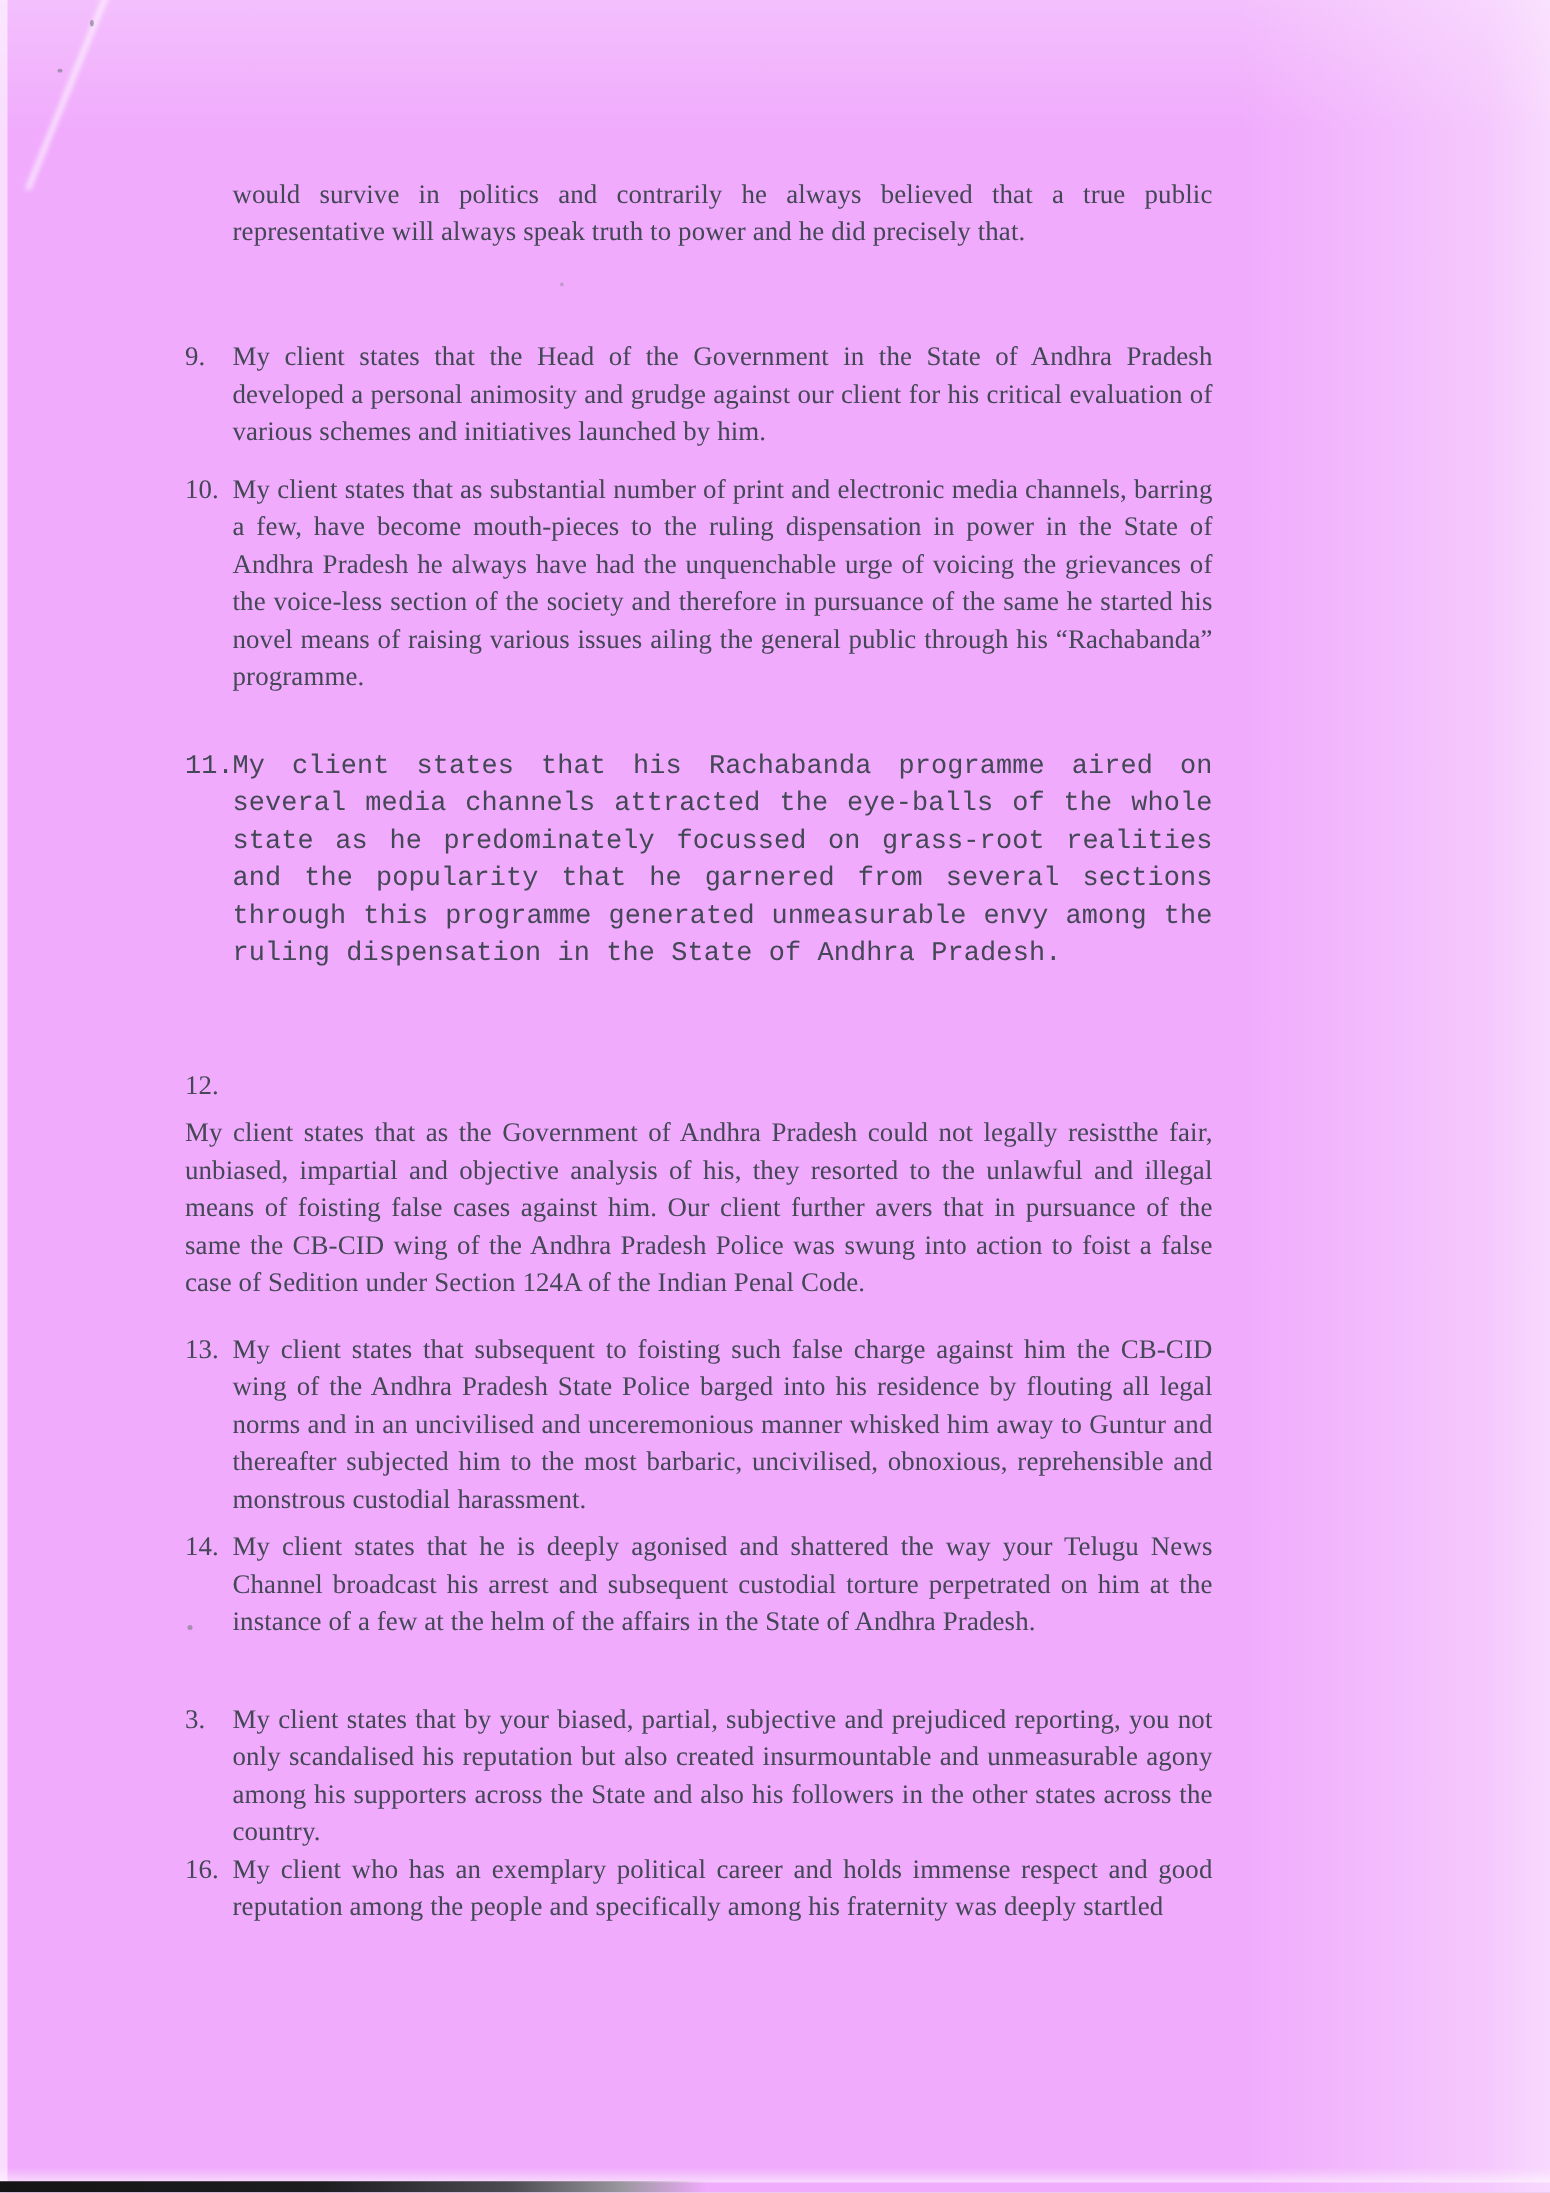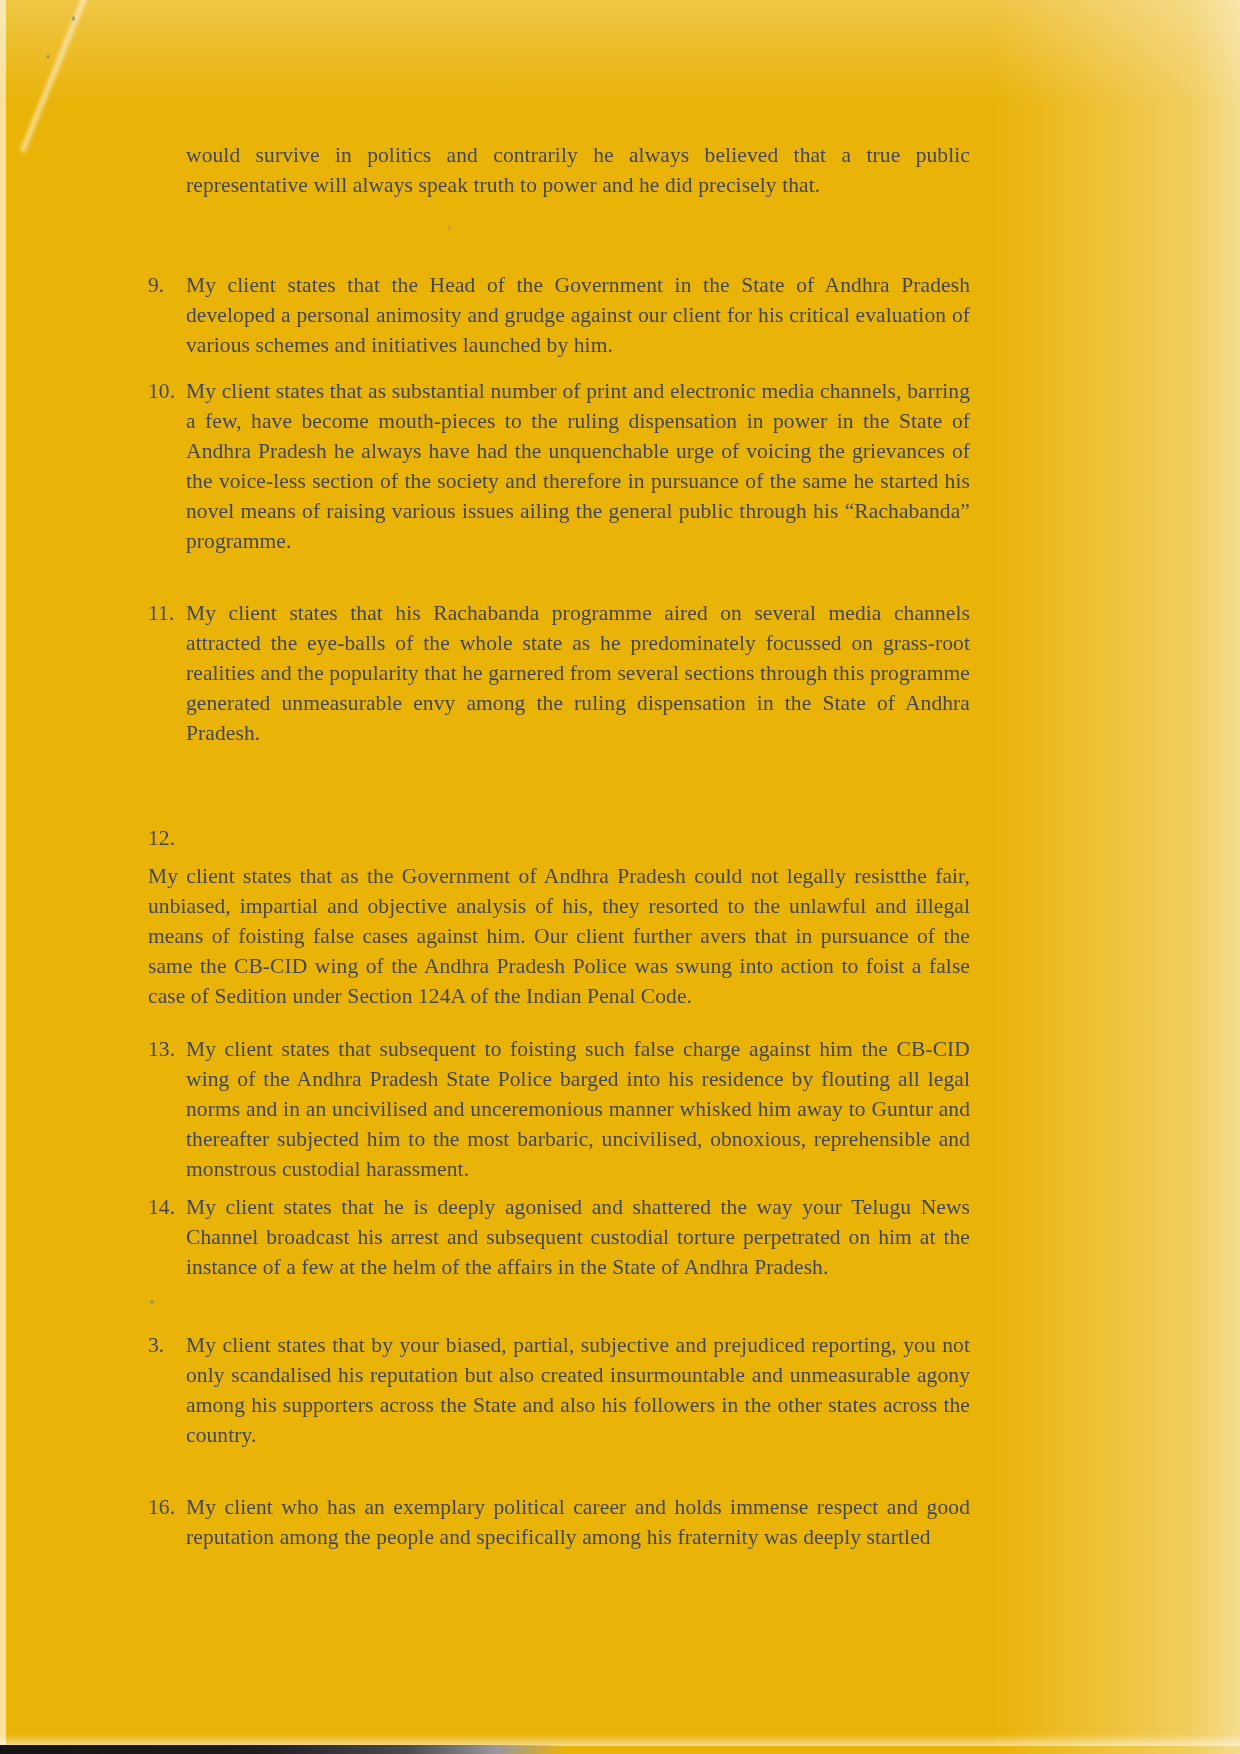--- a/index.html
+++ b/index.html
@@ -5,21 +5,21 @@
   html, body {
     margin: 0;
     padding: 0;
     background: #e9e4ea;
   }
   .page {
     position: relative;
     width: 1240px;
     height: 1754px;
     margin: 0 auto;
-    background: #eab308;
+    background: #f0abfc;
     overflow: hidden;
     font-family: "Liberation Serif", serif;
   }
   
   .page::before {
     content: "";
     position: absolute;
     inset: 0;
     background:
       linear-gradient(90deg, rgba(255,255,255,0.0) 80%, rgba(255,255,255,0.35) 96%, rgba(255,255,255,0.55) 100%),
@@ -50,26 +50,26 @@
     width: 38px;
     text-align: left;
     white-space: nowrap;
   }
   .ptext {
     flex: 1 1 auto;
     text-align: justify;
   }
   .p9  { margin-top: 70px; }
   .p10 { margin-top: 16px; }
-  .p11 { margin-top: 42px; }
+  .p11 { margin-top: 42px; font-family: Liberation Mono, monospace; }
   .p12 { margin-top: 75px; flex-direction: column; }
   .p13 { margin-top: 23px; }
   .p14 { margin-top: 8px; }
   .p15 { margin-top: 48px; }
-  .p16 { margin-top: 42px; }
+  .p16 { }
 
   
   .edge-left {
     position: absolute;
     left: 0; top: 0;
     width: 6px; height: 100%;
     background: rgba(255,255,255,0.6);
     pointer-events: none;
   }
   .bottom-light {

